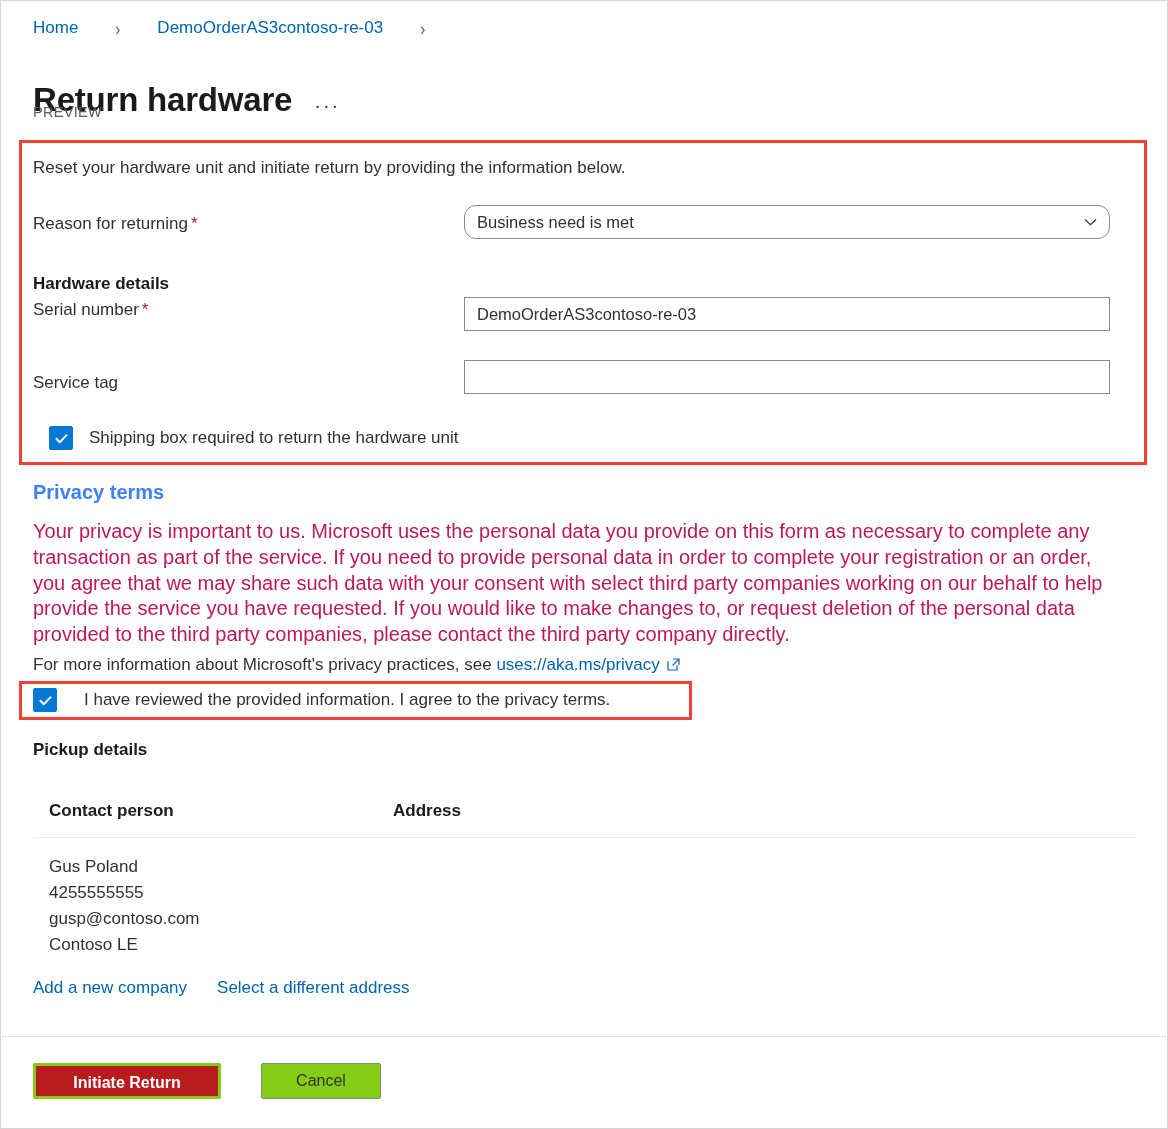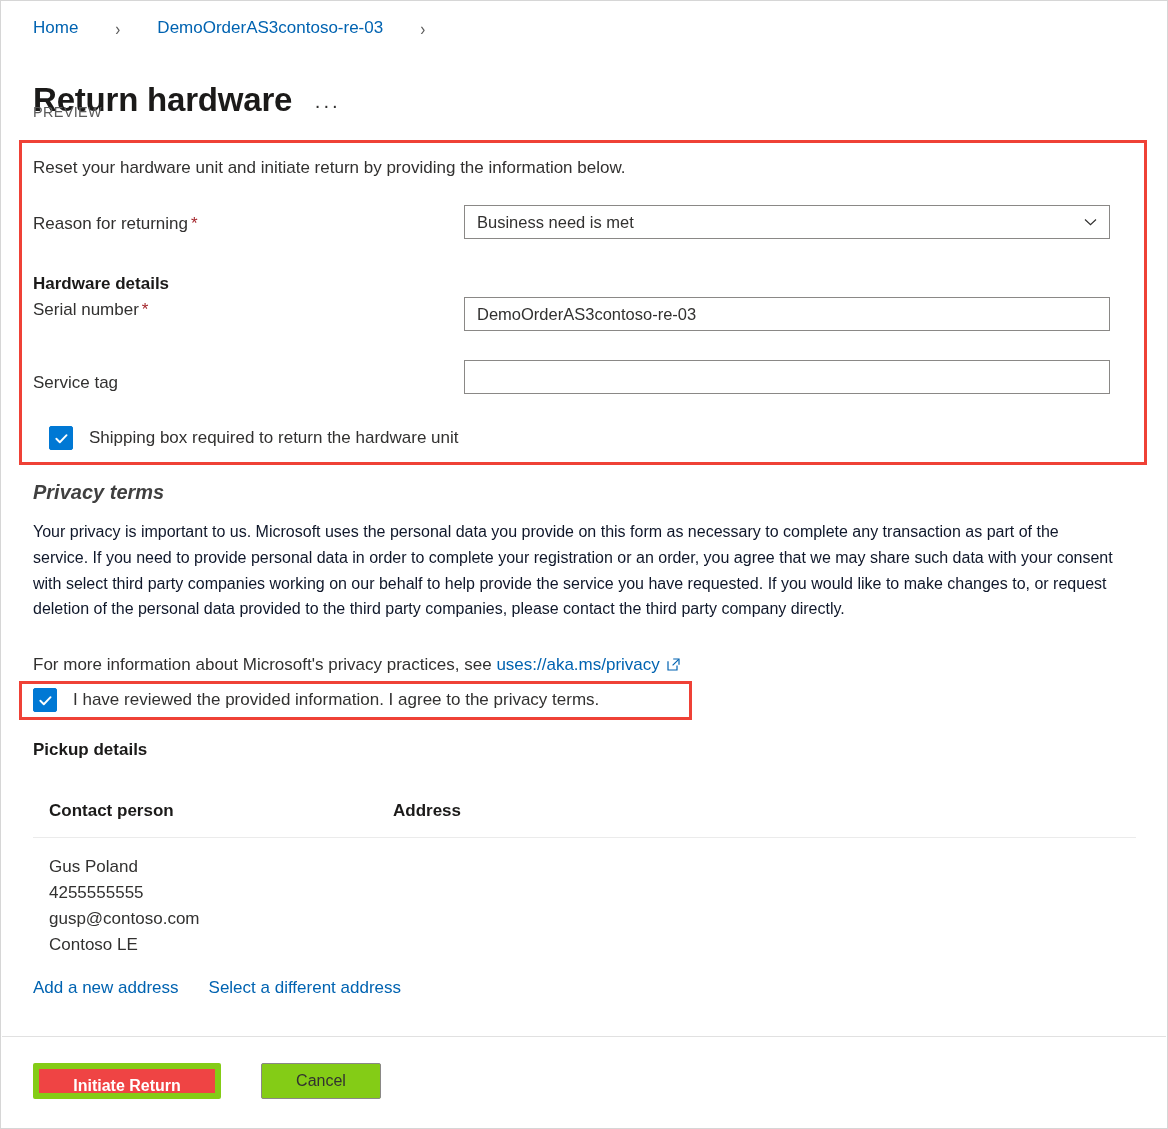--- a/index.html
+++ b/index.html
@@ -123,20 +123,21 @@
     color: #323130;
     padding: 0 12px;
     line-height: 32px;
     outline: none;
   }
   .ctrl.select-ctrl {
     display: flex;
     align-items: center;
     cursor: pointer;
     padding-right: 30px;
+    border-radius: 12px;
   }
   .chev {
     position: absolute;
     right: 12px; top: 50%;
     transform: translateY(-50%);
     width: 13px; height: 13px;
   }
   .chev svg { display: block; }
 
   
@@ -163,30 +164,29 @@
     color: #323130;
     white-space: nowrap;
   }
 
   
   .privacy-head {
     position: absolute;
     left: 32px; top: 480px;
     font-size: 20px;
     font-weight: 700;
-    color: #404040;
-    font-style: italic;
+    color: #3b82f6;
   }
   .privacy-body {
     position: absolute;
     left: 32px; top: 518px;
     width: 1085px;
-    font-size: 16px;
+    font-size: 20px;
     line-height: 25.8px;
-    color: #0f172a;
+    color: #be185d;
     text-align: left;
   }
   .privacy-more {
     position: absolute;
     left: 32px; top: 654px;
     font-size: 17px;
     color: #323130;
     white-space: nowrap;
   }
   .ext-link {
@@ -266,22 +266,22 @@
   .btn {
     height: 36px;
     font-family: "Liberation Sans", sans-serif;
     font-size: 16px;
     cursor: pointer;
     border-radius: 2px;
     padding: 0 18px;
     line-height: 34px;
   }
   .btn-primary {
-    background: #ef4444;
-    border: 6px solid #84cc16;
+    background: #b91c1c;
+    border: 3px solid #84cc16;
     color: #ffffff;
     font-weight: 700;
     min-width: 188px;
   }
   .btn-secondary {
     background: #84cc16;
     border: 1px solid #8a8886;
     color: #323130;
     min-width: 120px;
     margin-left: 40px;
@@ -346,21 +346,21 @@
     <span>For more information about Microsoft's privacy practices, see</span>
     <a class="ext-link">uses://aka.ms/privacy</a><span class="ext-icon"><svg viewBox="0 0 13 13" width="13" height="13">
           <path d="M1 3.2 V12 H10 V7.4" fill="none" stroke="#0063b1" stroke-width="1.2"></path>
           <path d="M6.2 1 H12 V6.8" fill="none" stroke="#0063b1" stroke-width="1.2"></path>
           <path d="M5.6 7.4 L11.7 1.3" fill="none" stroke="#0063b1" stroke-width="1.2"></path>
         </svg></span>
   </div>
 
   <div class="annot-box" id="annot-privacy"></div>
 
-  <div class="cb-row" style="left:32px; top:687px;">
+  <div class="cb-row" style="left:32px; top:687px;gap:11px;">
     <span class="cb-box">
       <svg viewBox="0 0 16 16" width="15" height="15">
           <path d="M2.5 8.3 L6.2 12 L13.4 4.4" fill="none" stroke="#ffffff" stroke-width="2" stroke-linecap="round" stroke-linejoin="round"></path>
         </svg>
     </span>
     <span class="cb-label">I have reviewed the provided information. I agree to the privacy terms.</span>
   </div>
 
   <div class="pickup-head">Pickup details</div>
 
@@ -373,21 +373,21 @@
       <div class="pt-col-a">
         <div class="pt-cell-line">Gus Poland</div>
         <div class="pt-cell-line">4255555555</div>
         <div class="pt-cell-line">gusp@contoso.com</div>
         <div class="pt-cell-line">Contoso LE</div>
       </div>
     </div>
   </div>
 
   <div class="addr-links">
-    <a class="addr-link">Add a new address</a>
+    <a class="addr-link">Add a new company</a>
     <a class="addr-link">Select a different address</a>
   </div>
 
   <div class="footer-divider"></div>
   <div class="footer">
     <button class="btn btn-primary">Initiate Return</button>
     <button class="btn btn-secondary">Cancel</button>
   </div>
 
 </div>

